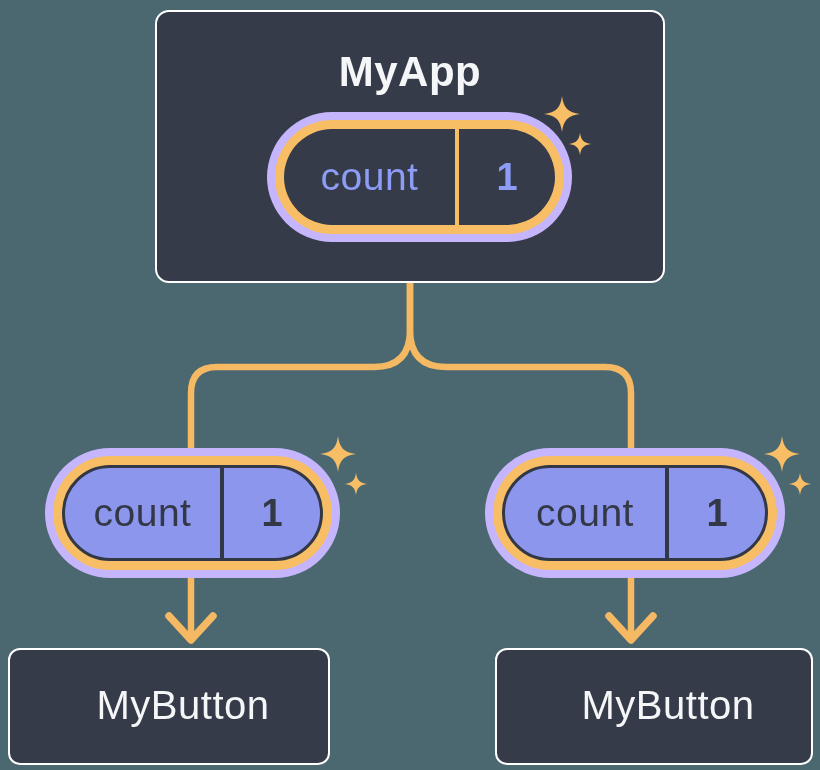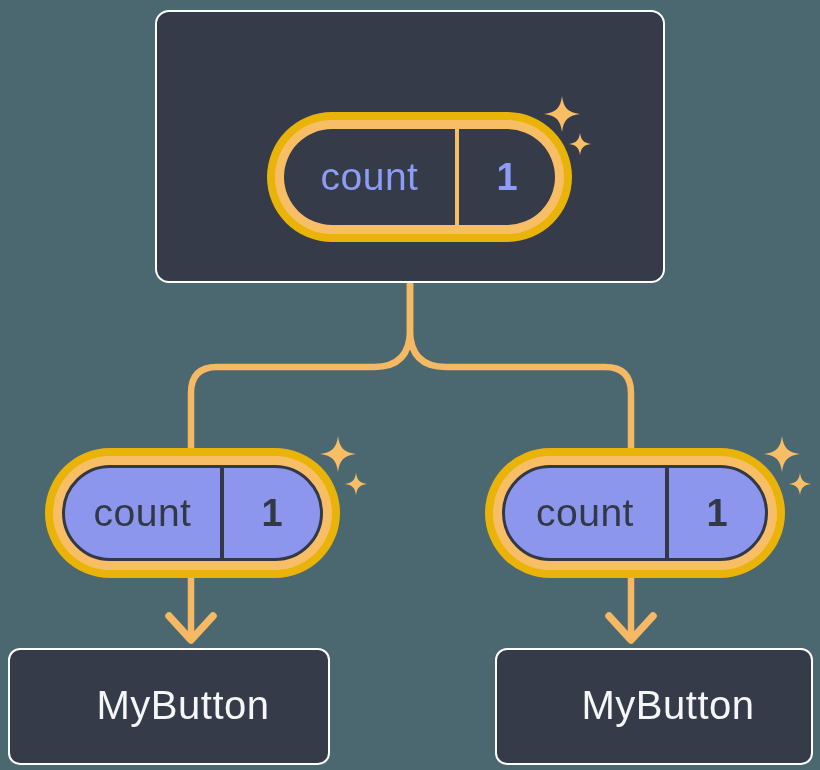--- a/index.html
+++ b/index.html
@@ -27,21 +27,21 @@
     letter-spacing:0.5px;
   }
   .root-box{left:155px;top:10px;width:510px;height:273px;}
   .root-title{top:36px;font-size:42px;}
   .button-box-left{left:8px;top:648px;width:322px;height:117px;border-radius:12px;}
   .button-box-right{left:495px;top:648px;width:318px;height:117px;border-radius:12px;}
   .button-title{top:50%;transform:translateY(-54%);font-size:40px;font-weight:500;margin-left:28px;}
 
   .pill{
     position:absolute;
-    background:#eab308;
+    background:#c4b5fd;
     border-radius:999px;
     padding:8px;
     box-sizing:border-box;
   }
   .pill-mid{
     width:100%;height:100%;
     background:#F8BE66;
     border-radius:999px;
     padding:9px;
     box-sizing:border-box;
@@ -101,20 +101,21 @@
       <path d="M191 560 V635"></path>
 
       <path d="M631 560 V635"></path>
 
       <path stroke-width="7.5" d="M169 616 L191 640 L213 616"></path>
       <path stroke-width="7.5" d="M609 616 L631 640 L653 616"></path>
     </g>
   </svg>
 
   <div class="node-box root-box">
+    <div class="node-title root-title">MyApp</div>
     <div class="pill pill-root" style="left:110px;top:100px;">
       <div class="pill-mid">
         <div class="pill-core">
           <div class="state-key">count</div>
           <div class="state-divider"></div>
           <div class="state-value">1</div>
         </div>
       </div>
     </div>
   </div>

